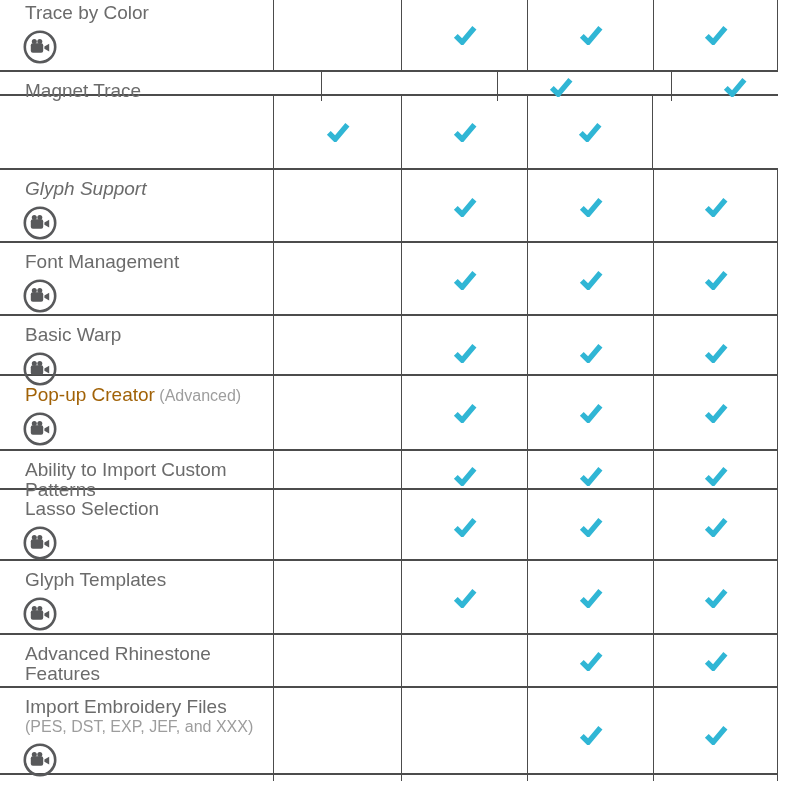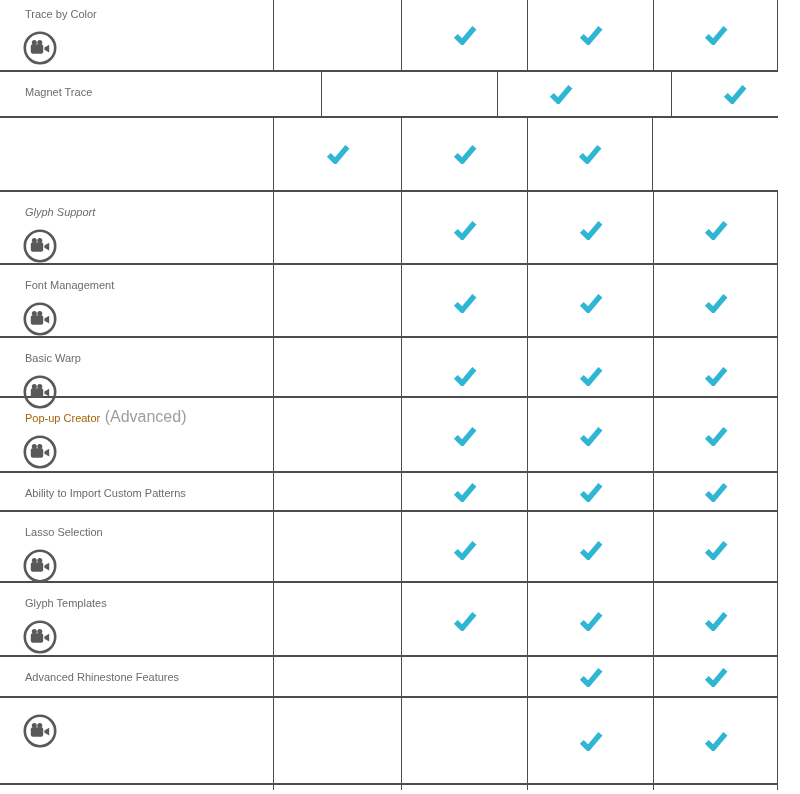--- a/index.html
+++ b/index.html
@@ -23,21 +23,21 @@
     background: #ffffff;
   }
   .row.sliver { border-bottom: none; }
   .cell { box-sizing: border-box; min-width: 0; }
   .cell + .cell { border-left: 1.5px solid var(--border-color); }
   .cell.last { border-right: 1.5px solid var(--border-color); }
   .feature-cell { padding: 9px 4px 0 25px; }
   .row.first .feature-cell { padding-top: 3px; }
   .feature-label { line-height: 19px; }
   .feature-name {
-    font-size: 11px;
+    font-size: 19px;
     color: #6b6b6b;
   }
   .feature-note {
     font-size: 16px;
     color: #9d9d9d;
   }
   .feature-note:empty { display: none; }
   .video-icon {
     display: inline-block;
     margin-top: 7px;
@@ -79,21 +79,21 @@
             <path d="M2.8 10.8 L9.2 17.2 L21.4 2.8" fill="none" stroke="#30b6d5" stroke-width="5.4" stroke-linecap="butt" stroke-linejoin="miter"></path>
           </svg></span>
       </div>
       <div class="cell check-cell last">
         <span style="line-height: 0;"><svg width="24" height="20" viewBox="0 0 24 20" aria-hidden="true">
             <path d="M2.8 10.8 L9.2 17.2 L21.4 2.8" fill="none" stroke="#30b6d5" stroke-width="5.4" stroke-linecap="butt" stroke-linejoin="miter"></path>
           </svg></span>
       </div>
     </div>
 
-  <div class="row" style="height: 46px; gap: 48px;">
+  <div class="row" style="height: 24px; gap: 48px;">
     <div class="cell feature-cell">
       <div class="feature-label">
         <span class="feature-name" style="color: rgb(107, 107, 107);">Magnet Trace</span>
         
       </div>
     </div>
   <div class="cell check-cell"></div>
       <div class="cell check-cell">
         <span style="line-height: 0;"><svg width="24" height="20" viewBox="0 0 24 20" aria-hidden="true">
             <path d="M2.8 10.8 L9.2 17.2 L21.4 2.8" fill="none" stroke="#30b6d5" stroke-width="5.4" stroke-linecap="butt" stroke-linejoin="miter"></path>
@@ -334,21 +334,21 @@
             <path d="M2.8 10.8 L9.2 17.2 L21.4 2.8" fill="none" stroke="#30b6d5" stroke-width="5.4" stroke-linecap="butt" stroke-linejoin="miter"></path>
           </svg></span>
       </div>
       <div class="cell check-cell last">
         <span style="line-height: 0;"><svg width="24" height="20" viewBox="0 0 24 20" aria-hidden="true">
             <path d="M2.8 10.8 L9.2 17.2 L21.4 2.8" fill="none" stroke="#30b6d5" stroke-width="5.4" stroke-linecap="butt" stroke-linejoin="miter"></path>
           </svg></span>
       </div>
     </div>
 
-  <div class="row" style="height: 41px;">
+  <div class="row" style="height: 53px;">
     <div class="cell feature-cell">
       <div class="feature-label">
         <span class="feature-name" style="color: rgb(107, 107, 107);">Advanced Rhinestone Features</span>
         
       </div>
     </div>
   <div class="cell check-cell"></div>
       <div class="cell check-cell"></div>
       <div class="cell check-cell">
         <span style="line-height: 0;"><svg width="24" height="20" viewBox="0 0 24 20" aria-hidden="true">
@@ -357,20 +357,24 @@
       </div>
       <div class="cell check-cell last">
         <span style="line-height: 0;"><svg width="24" height="20" viewBox="0 0 24 20" aria-hidden="true">
             <path d="M2.8 10.8 L9.2 17.2 L21.4 2.8" fill="none" stroke="#30b6d5" stroke-width="5.4" stroke-linecap="butt" stroke-linejoin="miter"></path>
           </svg></span>
       </div>
     </div>
 
   <div class="row" style="height: 87px;">
     <div class="cell feature-cell">
+      <div class="feature-label">
+        <span class="feature-name" style="color: rgb(107, 107, 107);">Import Embroidery Files</span>
+        <span class="feature-note" style="color: rgb(157, 157, 157);">(PES, DST, EXP, JEF, and XXX)</span>
+      </div>
     <span class="video-icon"><svg width="34" height="34" viewBox="0 0 34 34" aria-hidden="true">
             <circle cx="17" cy="17" r="15.2" fill="none" stroke="#58595b" stroke-width="2.6"></circle>
             <rect x="7.8" y="13.2" width="12.4" height="9.6" rx="2" fill="#58595b"></rect>
             <circle cx="11.3" cy="11.6" r="2.5" fill="#58595b"></circle>
             <circle cx="16.8" cy="11.6" r="2.5" fill="#58595b"></circle>
             <path d="M21.4 16.6 L26.2 13.7 L26.2 21.5 L21.4 18.8 Z" fill="#58595b"></path>
           </svg></span></div>
   <div class="cell check-cell"></div>
       <div class="cell check-cell"></div>
       <div class="cell check-cell">

